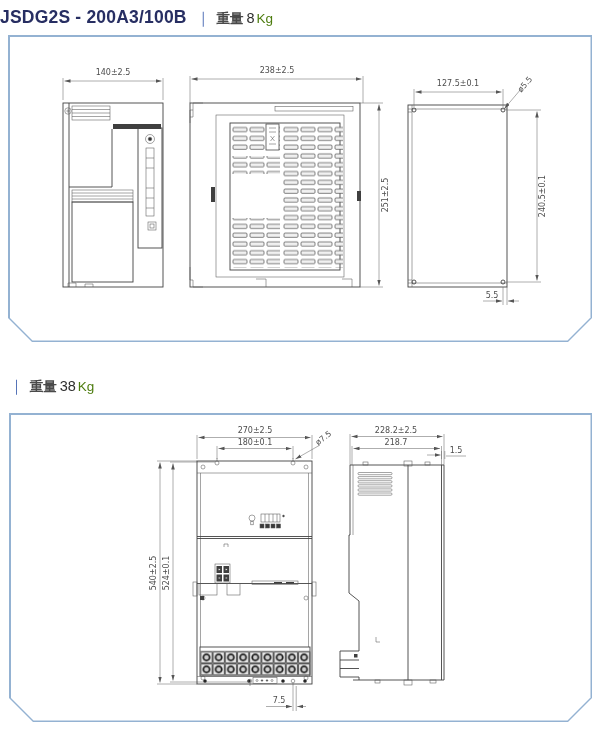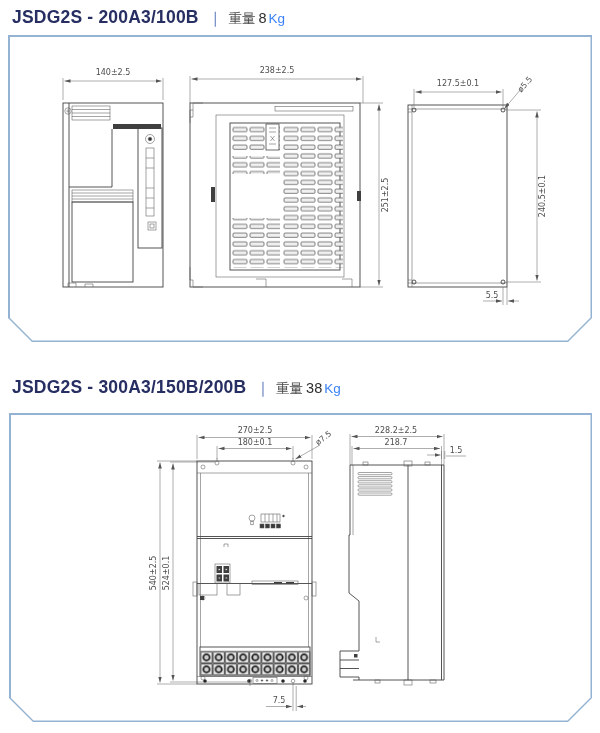--- a/index.html
+++ b/index.html
@@ -1,23 +1,23 @@
 <!DOCTYPE html>
 <html><head>
 <meta charset="utf-8">
 <style>
   html,body{margin:0;padding:0;}
   body{width:600px;height:733px;position:relative;background:#fff;overflow:hidden;
        font-family:"Liberation Sans",sans-serif;}
-  .title{position:absolute;left:12px;display:flex;align-items:baseline;white-space:nowrap;}
+  .title{position:absolute;left:0;display:flex;align-items:baseline;white-space:nowrap;}
   .model{font-size:17.5px;font-weight:700;color:#272e62;letter-spacing:.2px;}
   .sep{color:#4767b2;font-size:15px;margin:0 6px 0 9px;font-weight:400;}
-  .wlabel{font-size:13.5px;color:#4a4a4a;font-weight:400;}
+  .wlabel{font-size:13.5px;color:#4a4a4a;font-weight:700;}
   .wval{font-size:14.5px;color:#2e2e2e;margin-left:3px;}
-  .wunit{font-size:13.5px;color:#3b82f6;margin-left:2px;}
+  .wunit{font-size:13.5px;color:#4d7c0f;margin-left:2px;}
   .panel{position:absolute;background:#94b2d2;
     clip-path:polygon(0 0,100% 0,100% calc(100% - 24px),calc(100% - 24px) 100%,24px 100%,0 calc(100% - 24px));}
   .panel-inner{position:absolute;inset:1.5px;background:#fff;
     clip-path:polygon(0 0,100% 0,100% calc(100% - 23px),calc(100% - 23px) 100%,23px 100%,0 calc(100% - 23px));}
   svg.drawing{position:absolute;overflow:visible;}
   .ln{stroke:#424242;stroke-width:.9;fill:none;}
   .lt{stroke:#5a5a5a;stroke-width:.55;fill:none;}
   .dim{stroke:#6a6a6a;stroke-width:.55;fill:none;}
   .dk{fill:#3f3f3f;stroke:none;}
   text.d{font-family:"DejaVu Sans",sans-serif;font-size:8px;fill:#4d4d4d;stroke:none;}
@@ -146,21 +146,20 @@
   <text class="d" transform="rotate(-90 150 131)" x="150" y="131" text-anchor="middle">240.5±0.1</text>
   <g class="dim">
     <path d="M108,222V240 M112,222V240"></path>
     <line x1="88" y1="236" x2="107" y2="236" marker-end="url(#a3)"></line>
     <line x1="124" y1="236" x2="113" y2="236" marker-end="url(#a3)"></line>
   </g>
   <text class="d" x="97" y="233" text-anchor="middle">5.5</text>
 </svg>
 
 <div class="title" style="top:377px">
-  <span class="model">JSDG2S - 300A3/150B/200B</span>
   <span class="sep">｜</span>
   <span class="wlabel">重量</span>
   <span class="wval">38</span>
   <span class="wunit">Kg</span>
 </div>
 
 <div class="panel" style="left:9px;top:413px;width:583px;height:309px">
   <div class="panel-inner"></div>
 </div>
 

